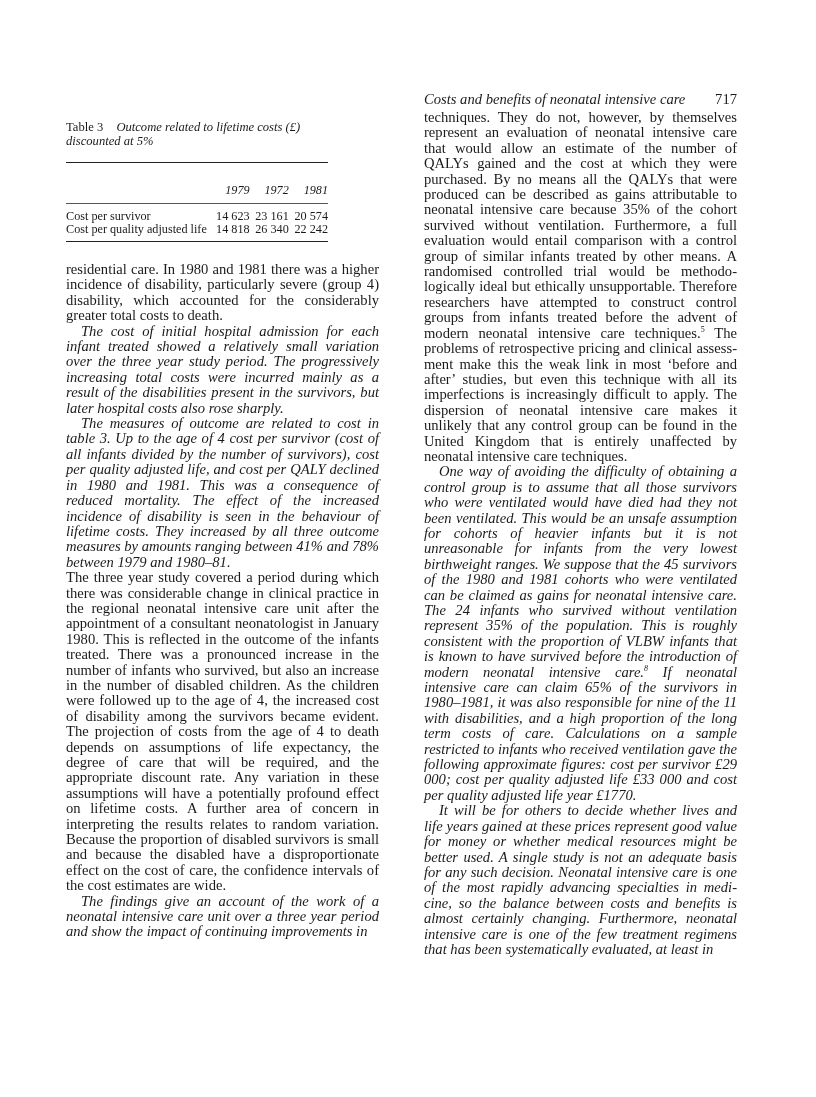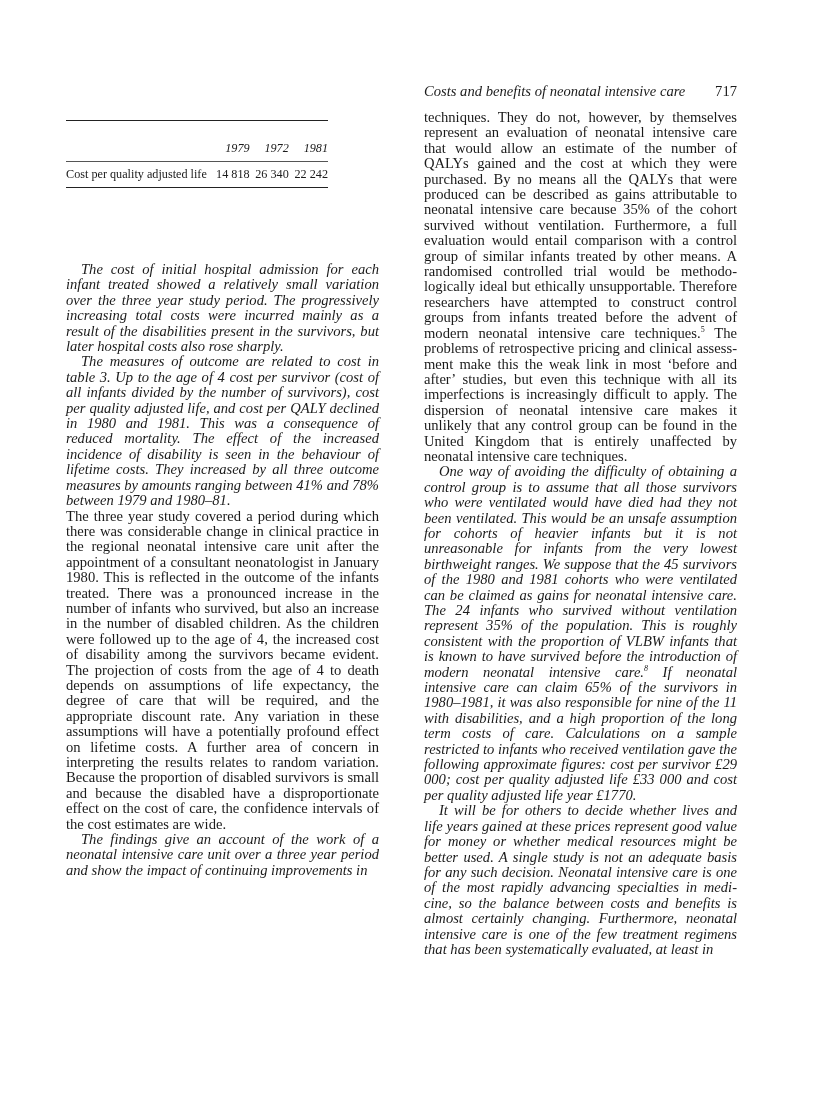--- a/index.html
+++ b/index.html
@@ -1,18 +1,18 @@
 <!DOCTYPE html>
 <html><head>
 <meta charset="utf-8">
 <style>
   html, body { margin: 0; padding: 0; background: #ffffff; }
   body { width: 816px; height: 1097px; position: relative; overflow: hidden;
          font-family: "Liberation Serif", "DejaVu Serif", serif; color: #1a1a1a; }
-  .running-head { position: absolute; left: 424px; top: 82px; width: 313px;
+  .running-head { position: absolute; left: 424px; top: 90px; width: 313px;
          font-size: 14.6px; line-height: 18px; display: flex; justify-content: space-between; }
   .running-head .title { font-style: italic; }
   .col { position: absolute; width: 313px; font-size: 14.6px; line-height: 15.4px;
          text-align: justify; hyphens: manual; }
   .col-left { left: 66px; top: 262px; }
   .col-right { left: 424px; top: 110px; }
   .col p { margin: 0; text-indent: 0; }
   .col p.indent { text-indent: 15px; font-style: italic; }
   .col h2 { font-size: 14.6px; font-weight: bold; margin: 16px 0 17px 0; letter-spacing: -0.2px; }
   sup { font-size: 8px; line-height: 0; vertical-align: 6px; }
@@ -33,41 +33,52 @@
 </style>
 </head>
 <body>
 
 <div class="running-head">
   <span class="title">Costs and benefits of neonatal intensive care</span>
   <span class="page">717</span>
 </div>
 
 <div class="table-block">
+  <div class="table-caption">
+    <span class="num">Table 3</span>
+    <span class="txt">Outcome related to lifetime costs (£) discounted at 5%</span>
+  </div>
   <table>
     <thead>
       <tr>
         <th class="label"></th>
         <th class="c1">1979</th>
         <th class="c2">1972</th>
         <th class="c3">1981</th>
       </tr>
     </thead>
     <tbody>
       <tr>
+        <td class="label">Cost per survivor</td>
+        <td>14 623</td>
+        <td>23 161</td>
+        <td>20 574</td>
+      </tr>
+      <tr>
         <td class="label">Cost per quality adjusted life</td>
         <td>14 818</td>
         <td>26 340</td>
         <td>22 242</td>
       </tr>
     </tbody>
   </table>
 </div>
 
 <div class="col col-left">
+  <p>residential care. In 1980 and 1981 there was a higher incidence of disability, particularly severe (group 4) disability, which accounted for the considerably greater total costs to death.</p>
   <p class="indent">The cost of initial hospital admission for each infant treated showed a relatively small variation over the three year study period. The progressively increasing total costs were incurred mainly as a result of the disabilities present in the survivors, but later hospital costs also rose sharply.</p>
   <p class="indent">The measures of outcome are related to cost in table 3. Up to the age of 4 cost per survivor (cost of all infants divided by the number of survivors), cost per quality adjusted life, and cost per QALY declined in 1980 and 1981. This was a consequence of reduced mortality. The effect of the increased incidence of disability is seen in the behaviour of lifetime costs. They increased by all three outcome measures by amounts ranging between 41% and 78% between 1979 and 1980–81.</p>
   <p>The three year study covered a period during which there was considerable change in clinical practice in the regional neonatal intensive care unit after the appointment of a consultant neonatologist in Janu­ary 1980. This is reflected in the outcome of the infants treated. There was a pronounced increase in the number of infants who survived, but also an increase in the number of disabled children. As the children were followed up to the age of 4, the increased cost of disability among the survivors became evident. The projection of costs from the age of 4 to death depends on assumptions of life expectancy, the degree of care that will be required, and the appropriate discount rate. Any variation in these assumptions will have a potentially profound effect on lifetime costs. A further area of concern in interpreting the results relates to random variation. Because the proportion of disabled survivors is small and because the disabled have a disproportionate effect on the cost of care, the confidence intervals of the cost estimates are wide.</p>
   <p class="indent">The findings give an account of the work of a neonatal intensive care unit over a three year period and show the impact of continuing improvements in</p>
 </div>
 
 <div class="col col-right">
   <p><span>techniques. They do not, however, by themselves represent an evaluation of neonatal intensive care that would allow an estimate of the number of QALYs gained and the cost at which they were purchased. By no means all the QALYs that were produced can be described as gains attributable to neonatal intensive care because 35% of the cohort survived without ventilation. Furthermore, a full evaluation would entail comparison with a control group of similar infants treated by other means. A randomised controlled trial would be methodo­logically ideal but ethically unsupportable. Therefore researchers have attempted to construct control groups from infants treated before the advent of modern neonatal intensive care techniques.</span><sup>5</sup><span> The problems of retrospective pricing and clinical assess­ment make this the weak link in most ‘before and after’ studies, but even this technique with all its imperfections is increasingly difficult to apply. The dispersion of neonatal intensive care makes it unlikely that any control group can be found in the United Kingdom that is entirely unaffected by neonatal intensive care techniques.</span></p>
   <p class="indent"><span>One way of avoiding the difficulty of obtaining a control group is to assume that all those survivors who were ventilated would have died had they not been ventilated. This would be an unsafe assump­tion for cohorts of heavier infants but it is not unreasonable for infants from the very lowest birthweight ranges. We suppose that the 45 survi­vors of the 1980 and 1981 cohorts who were ventilated can be claimed as gains for neonatal intensive care. The 24 infants who survived without ventilation represent 35% of the population. This is roughly consistent with the proportion of VLBW infants that is known to have survived before the introduction of modern neonatal intensive care.</span><sup>8</sup><span> If neonatal intensive care can claim 65% of the survivors in 1980–1981, it was also responsible for nine of the 11 with disabilities, and a high propor­tion of the long term costs of care. Calculations on a sample restricted to infants who received ventilation gave the following approximate figures: cost per survivor £29 000; cost per quality adjusted life £33 000 and cost per quality adjusted life year £1770.</span></p>
   <p class="indent">It will be for others to decide whether lives and life years gained at these prices represent good value for money or whether medical resources might be better used. A single study is not an adequate basis for any such decision. Neonatal intensive care is one of the most rapidly advancing specialties in medi­cine, so the balance between costs and benefits is almost certainly changing. Furthermore, neonatal intensive care is one of the few treatment regimens that has been systematically evaluated, at least in</p>

